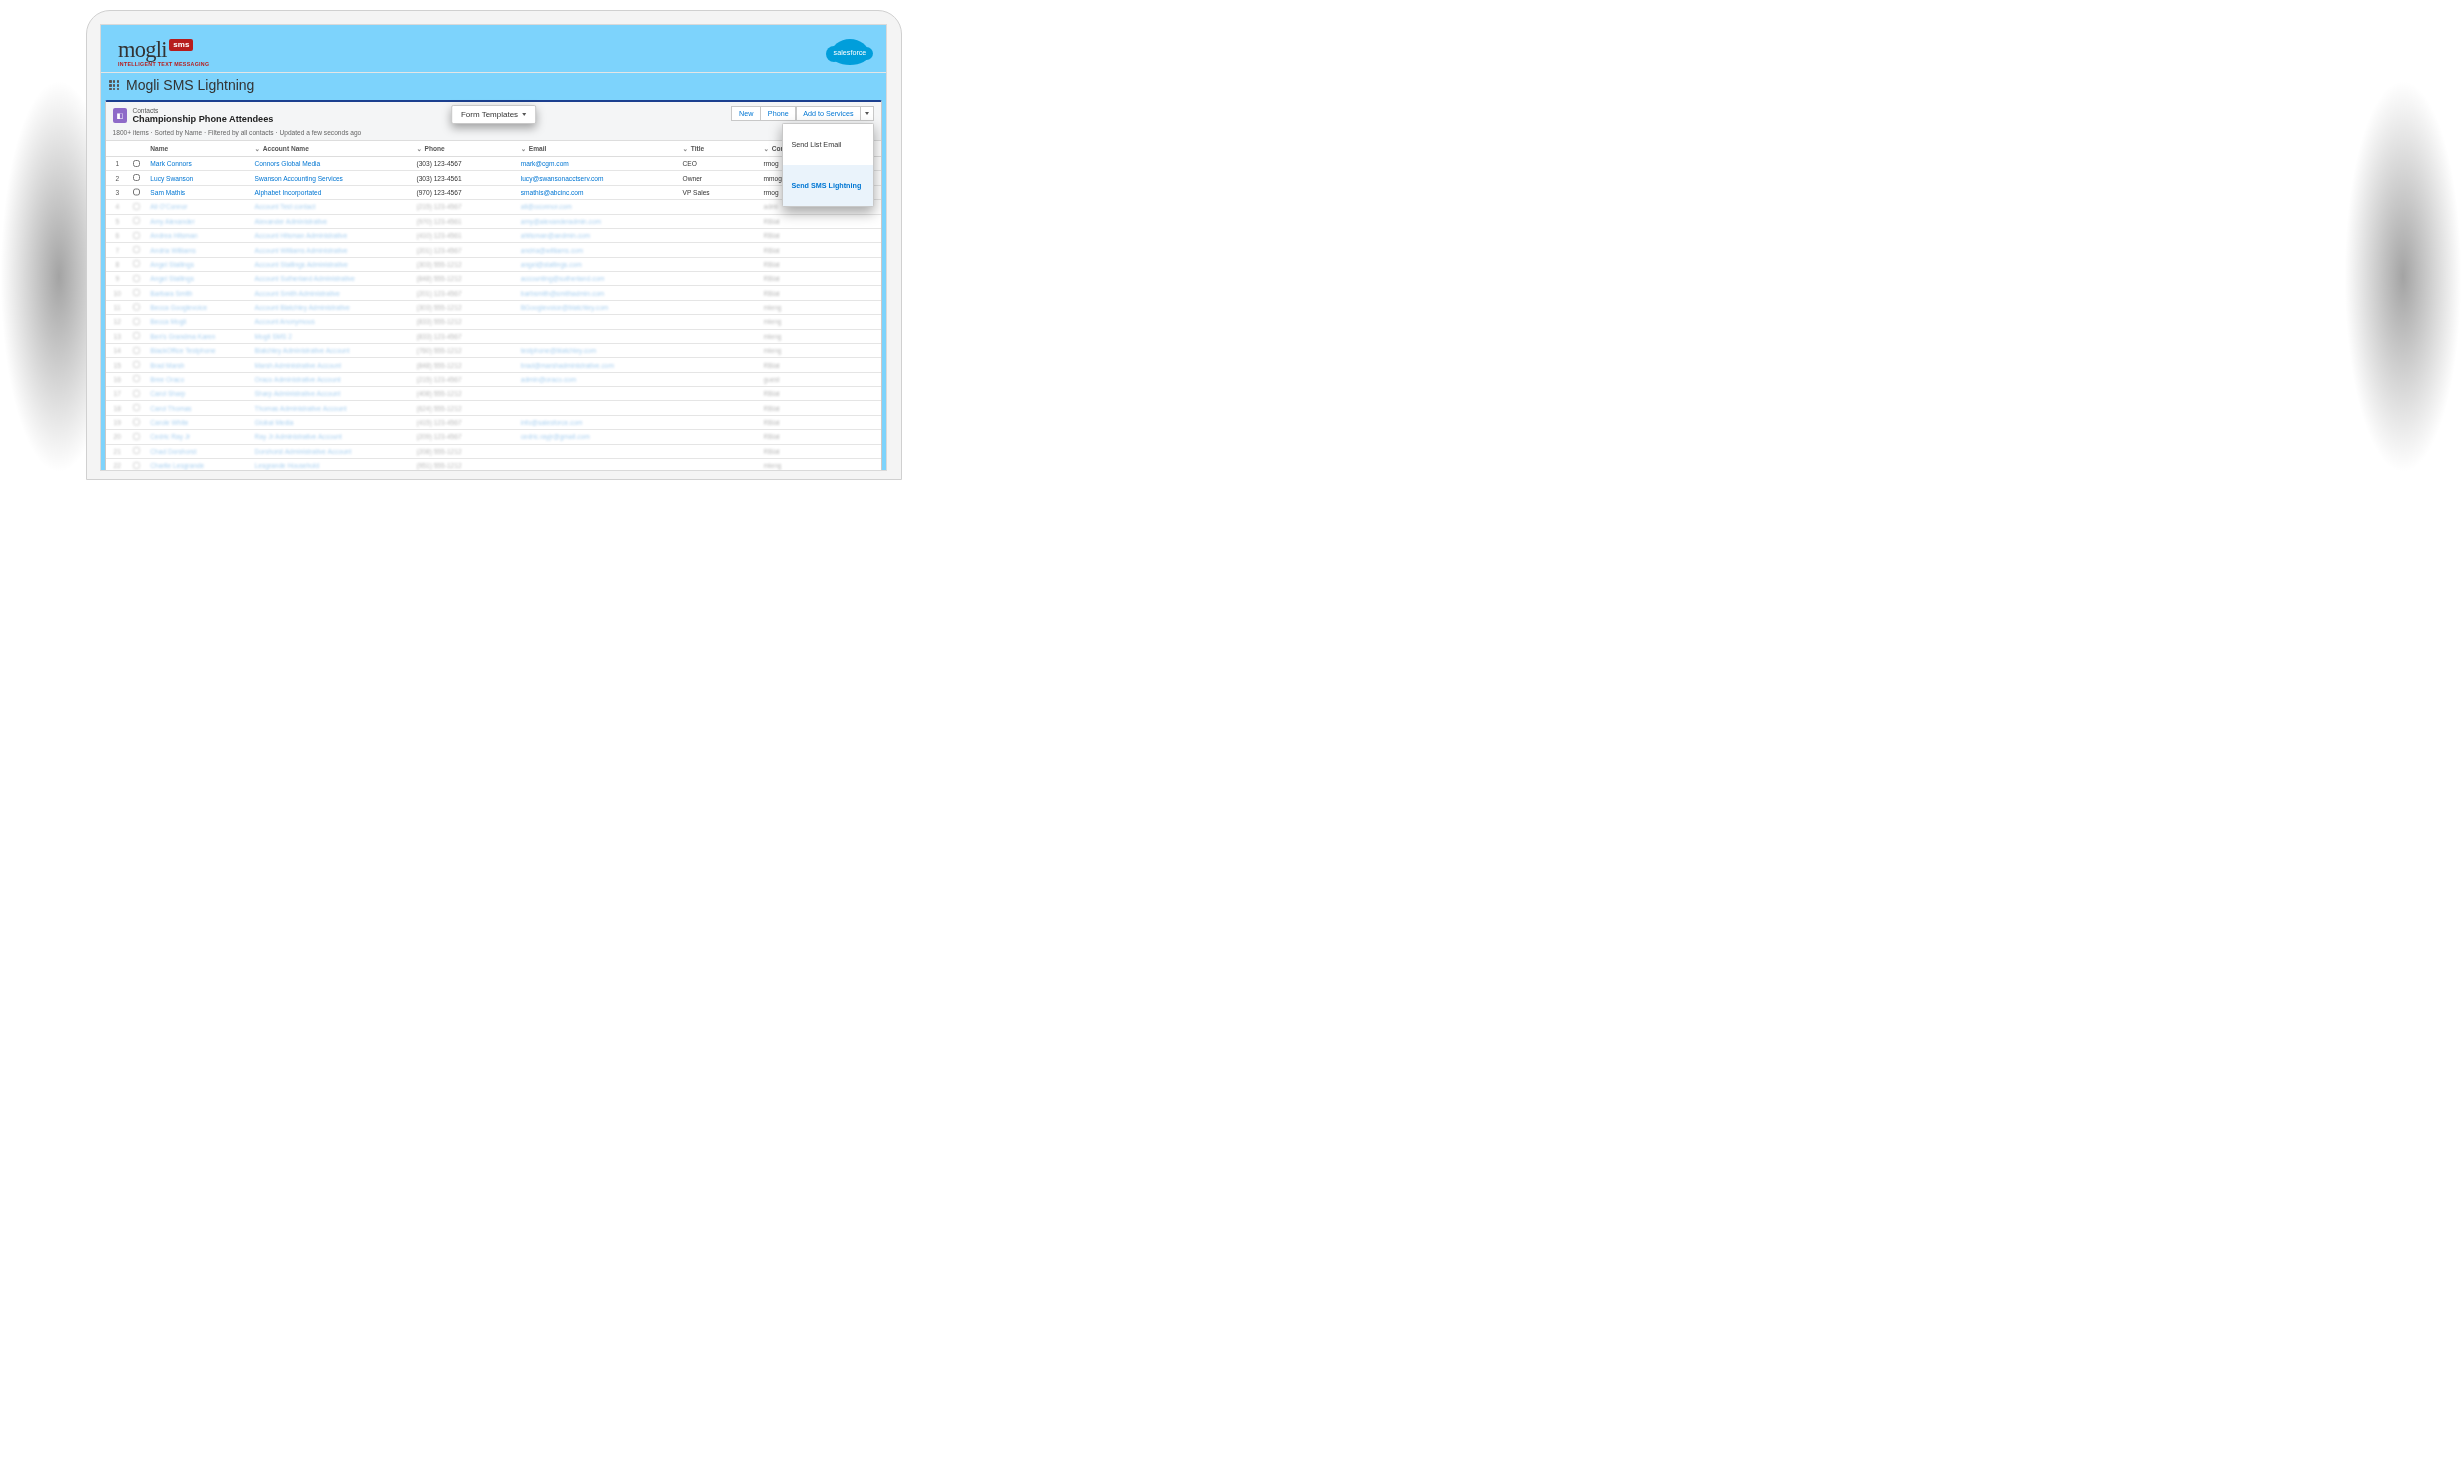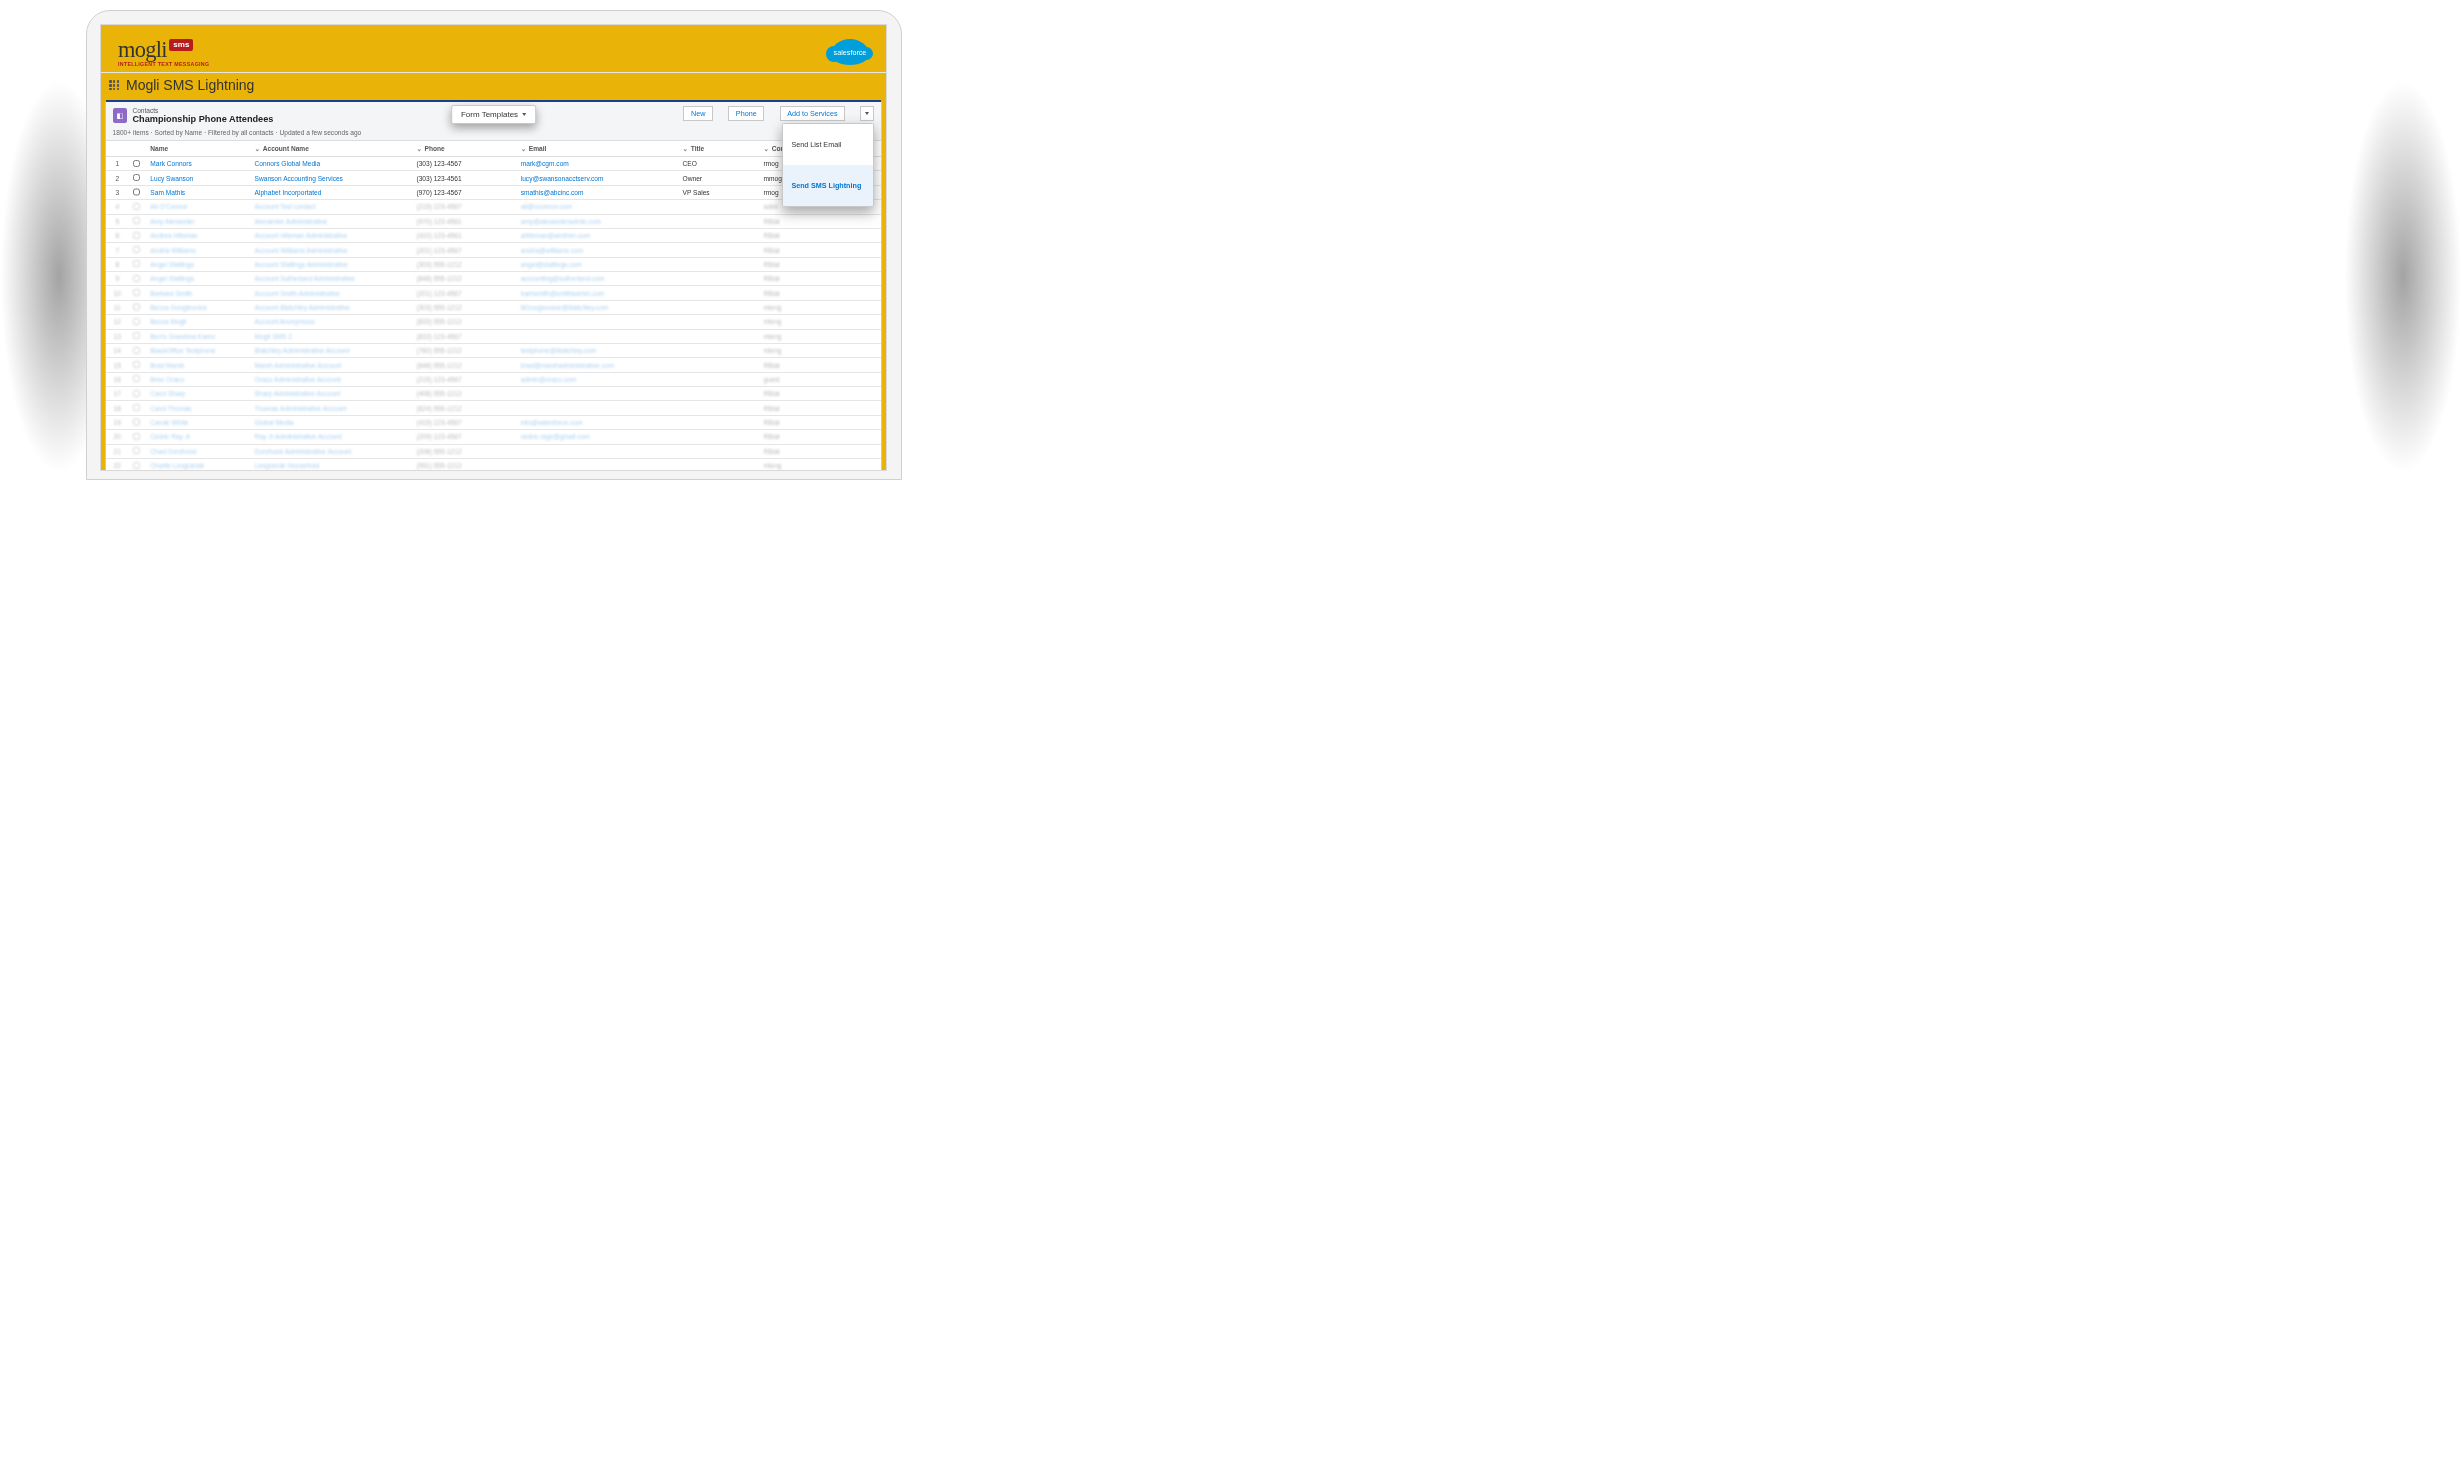--- a/index.html
+++ b/index.html
@@ -1,21 +1,21 @@
 <!DOCTYPE html>
 <html style="font-size:10.5px"><head>
 <meta charset="utf-8">
 <style>
 *{margin:0;padding:0;box-sizing:border-box;font-family:-apple-system,BlinkMacSystemFont,"Segoe UI",Helvetica,Arial,sans-serif}
 body{background:#fff;width:987px;height:592px;overflow:hidden}
 .laptop-outer{position:absolute;left:53px;top:0;width:881px;height:500px;overflow:hidden}
 .laptop-shadow-left{position:absolute;left:0;top:79px;width:118px;height:395px;background:radial-gradient(ellipse at center,rgba(0,0,0,.6) 0%,rgba(0,0,0,0) 70%);opacity:.6;z-index:-2}
 .laptop-shadow-right{position:absolute;right:0;top:79px;width:118px;height:395px;background:radial-gradient(ellipse at center,rgba(0,0,0,.6) 0%,rgba(0,0,0,0) 70%);opacity:.6;z-index:-2}
 .laptop-bezel{position:absolute;left:33px;top:10px;width:816px;height:470px;border-radius:24px 24px 0 0;border:1.3px solid #d0d0d0;background:#f4f4f4;z-index:1}
-.laptop-screen{position:absolute;left:47px;top:24px;width:787px;height:447px;background:#eab308;border:0.7px solid #d9d9d9;z-index:2;overflow:hidden}
+.laptop-screen{position:absolute;left:47px;top:24px;width:787px;height:447px;background:#7dd3fc;border:0.7px solid #d9d9d9;z-index:2;overflow:hidden}
 
 .screen-header{display:flex;align-items:center;justify-content:space-between;padding:12px 17px 5.3px}
 .logo-wrap{display:flex;flex-direction:column;align-items:flex-start}
 .logo-line{display:flex;align-items:center;gap:2.6px}
 .logo-mogli{font-family:Georgia,'Times New Roman',serif;font-size:22.4px;color:#333;letter-spacing:-0.7px}
 .logo-badge{display:inline-flex;align-items:center;justify-content:center;background:#b71c1c;color:#fff;font-size:8px;font-weight:700;padding:1.3px 4px;border-radius:2px;position:relative;top:-5.3px}
 .logo-tag{font-size:5.3px;letter-spacing:0.3px;color:#b71c1c;font-weight:700;margin-top:-2px}
 .sf-cloud{width:38px;height:26px;background:#009edb;border-radius:50% 50% 50% 50%/60% 60% 40% 40%;position:relative;display:flex;align-items:center;justify-content:center;color:#fff;font-size:7.2px;font-weight:400}
 .sf-cloud:before{content:"";position:absolute;left:-5.3px;top:6.6px;width:16px;height:16px;background:#009edb;border-radius:50%}
 .sf-cloud:after{content:"";position:absolute;right:-4px;top:8px;width:13px;height:13px;background:#009edb;border-radius:50%}
@@ -26,21 +26,21 @@
 .app-name{font-size:14px;color:#333}
 
 .tab-pop{position:absolute;left:50%;top:80px;transform:translateX(-50%);z-index:10;background:#fff;border:0.7px solid #c8c8c8;border-radius:2px;box-shadow:0 4px 9.2px rgba(0,0,0,.35);padding:4px 9.2px;display:flex;align-items:center;gap:4px;font-size:8px;color:#333}
 .chevron{width:0;height:0;border-left:2.6px solid transparent;border-right:2.6px solid transparent;border-top:3.3px solid #555}
 
 .listview{margin:0 4px;border:0.7px solid #c8c8c8;border-top:2.6px solid #1b3f8f;border-radius:2px;background:#f4f5f6;overflow:hidden}
 .list-header{padding:5.3px 6.6px;display:flex;align-items:center;gap:5.3px;position:relative}
 .obj-icon{width:14.5px;height:14.5px;background:#8e6ac8;border-radius:2px;display:flex;align-items:center;justify-content:center;color:#fff;font-size:7.2px}
 .obj-label{font-size:6.6px;color:#555}
 .list-title{font-size:9.2px;font-weight:700;color:#222}
-.header-actions{position:absolute;right:6.6px;top:4px;display:flex;gap:16px}
+.header-actions{position:absolute;right:6.6px;top:4px;display:flex;gap:0}
 .btn{font-size:7.2px;color:#0176d3;background:#fff;border:0.7px solid #c8c8c8;padding:2px 6.6px;cursor:pointer}
 .btn+.btn{margin-left:-0.7px}
 .btn-caret{padding:2px 4px;display:flex;align-items:center}
 .dropdown-menu{position:absolute;right:6.6px;top:21px;background:#fff;border:0.7px solid #c8c8c8;border-radius:1.3px;box-shadow:0 5.3px 13px rgba(0,0,0,.35);z-index:20;min-width:92px}
 .dropdown-item{font-size:7.2px;padding:16px 8px;color:#333;cursor:pointer}
 .dropdown-item.hover{background:#eaf3fb;color:#0176d3;font-weight:600}
 .list-meta{font-size:6.6px;color:#666;padding:0 6.6px 4px}
 
 table{width:100%;border-collapse:collapse;background:#fff;table-layout:fixed}
 thead th{font-size:6.6px;font-weight:600;color:#555;text-align:left;padding:3.3px 4px;border-top:0.7px solid #ddd;border-bottom:0.7px solid #ddd;white-space:nowrap;overflow:hidden}

